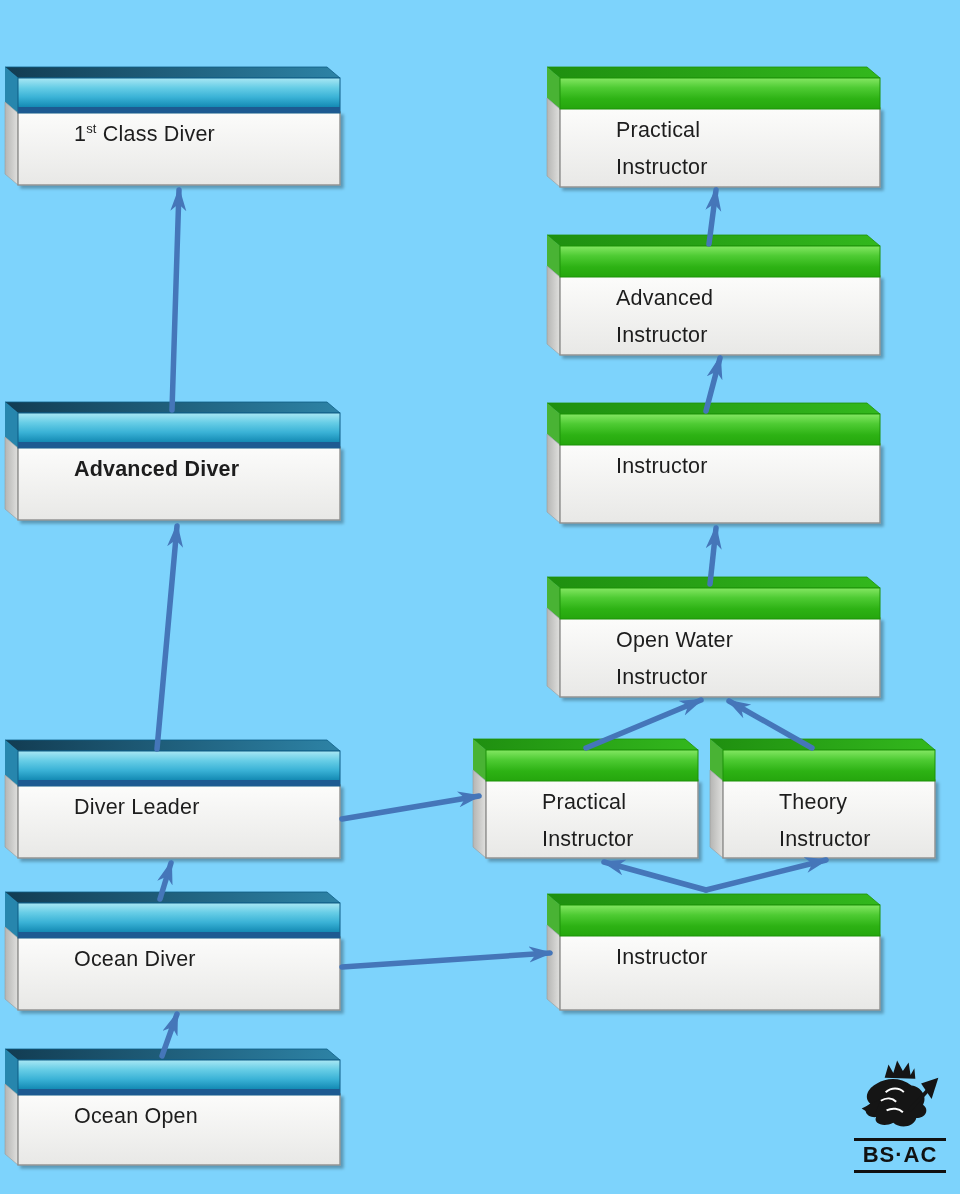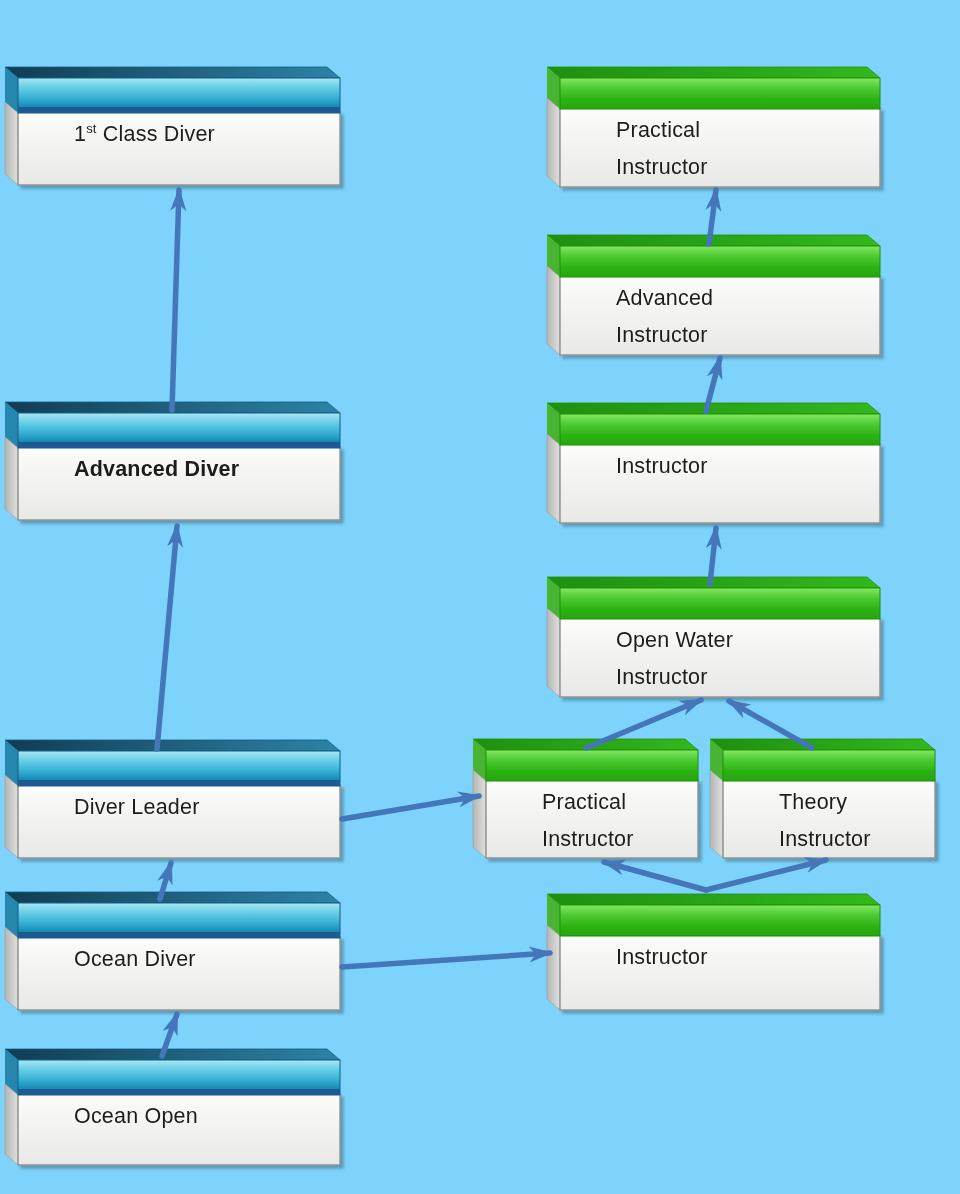--- a/index.html
+++ b/index.html
@@ -201,13 +201,32 @@
       </div>
       <div class="node-label" style="left: 779px; top: 784px;">
         <div>Theory</div>
         <div>Instructor</div>
       </div>
       <div class="node-label" style="left: 616px; top: 939px;">
         <div>Instructor</div>
       </div>
     </div>
 
+  <div id="bsac-logo">
+    <svg class="figure" width="92" height="76" viewBox="0 0 96 78">
+      <g fill="#151515" stroke="none">
+        <path d="M32,20 L36,6 L41,15 L45,2 L51,13 L57,4 L59,17 L63,10 L64,21 Z"></path>
+        <path d="M24,26 C14,31 10,41 17,47 C8,51 12,62 23,61 C20,68 31,72 41,67 C49,74 63,71 65,62 C75,62 79,53 72,48 C77,40 70,29 60,28 C48,19 34,20 24,26 Z"></path>
+        <path d="M8,52 L28,42 L21,60 Z"></path>
+        <path d="M70,26 L88,20 L81,42 Z"></path>
+      </g>
+      <g stroke="#151515" stroke-width="4" fill="none">
+        <line x1="57" y1="55" x2="77" y2="33"></line>
+      </g>
+      <g stroke="#ffffff" stroke-width="2" fill="none">
+        <path d="M33,35 C39,30 47,30 52,35"></path>
+        <path d="M28,44 C34,40 40,41 44,45"></path>
+        <path d="M34,54 C40,51 47,52 51,56"></path>
+      </g>
+    </svg>
+    <span class="wordmark">BS·AC</span>
+  </div>
 </div>
 
 </body></html>

